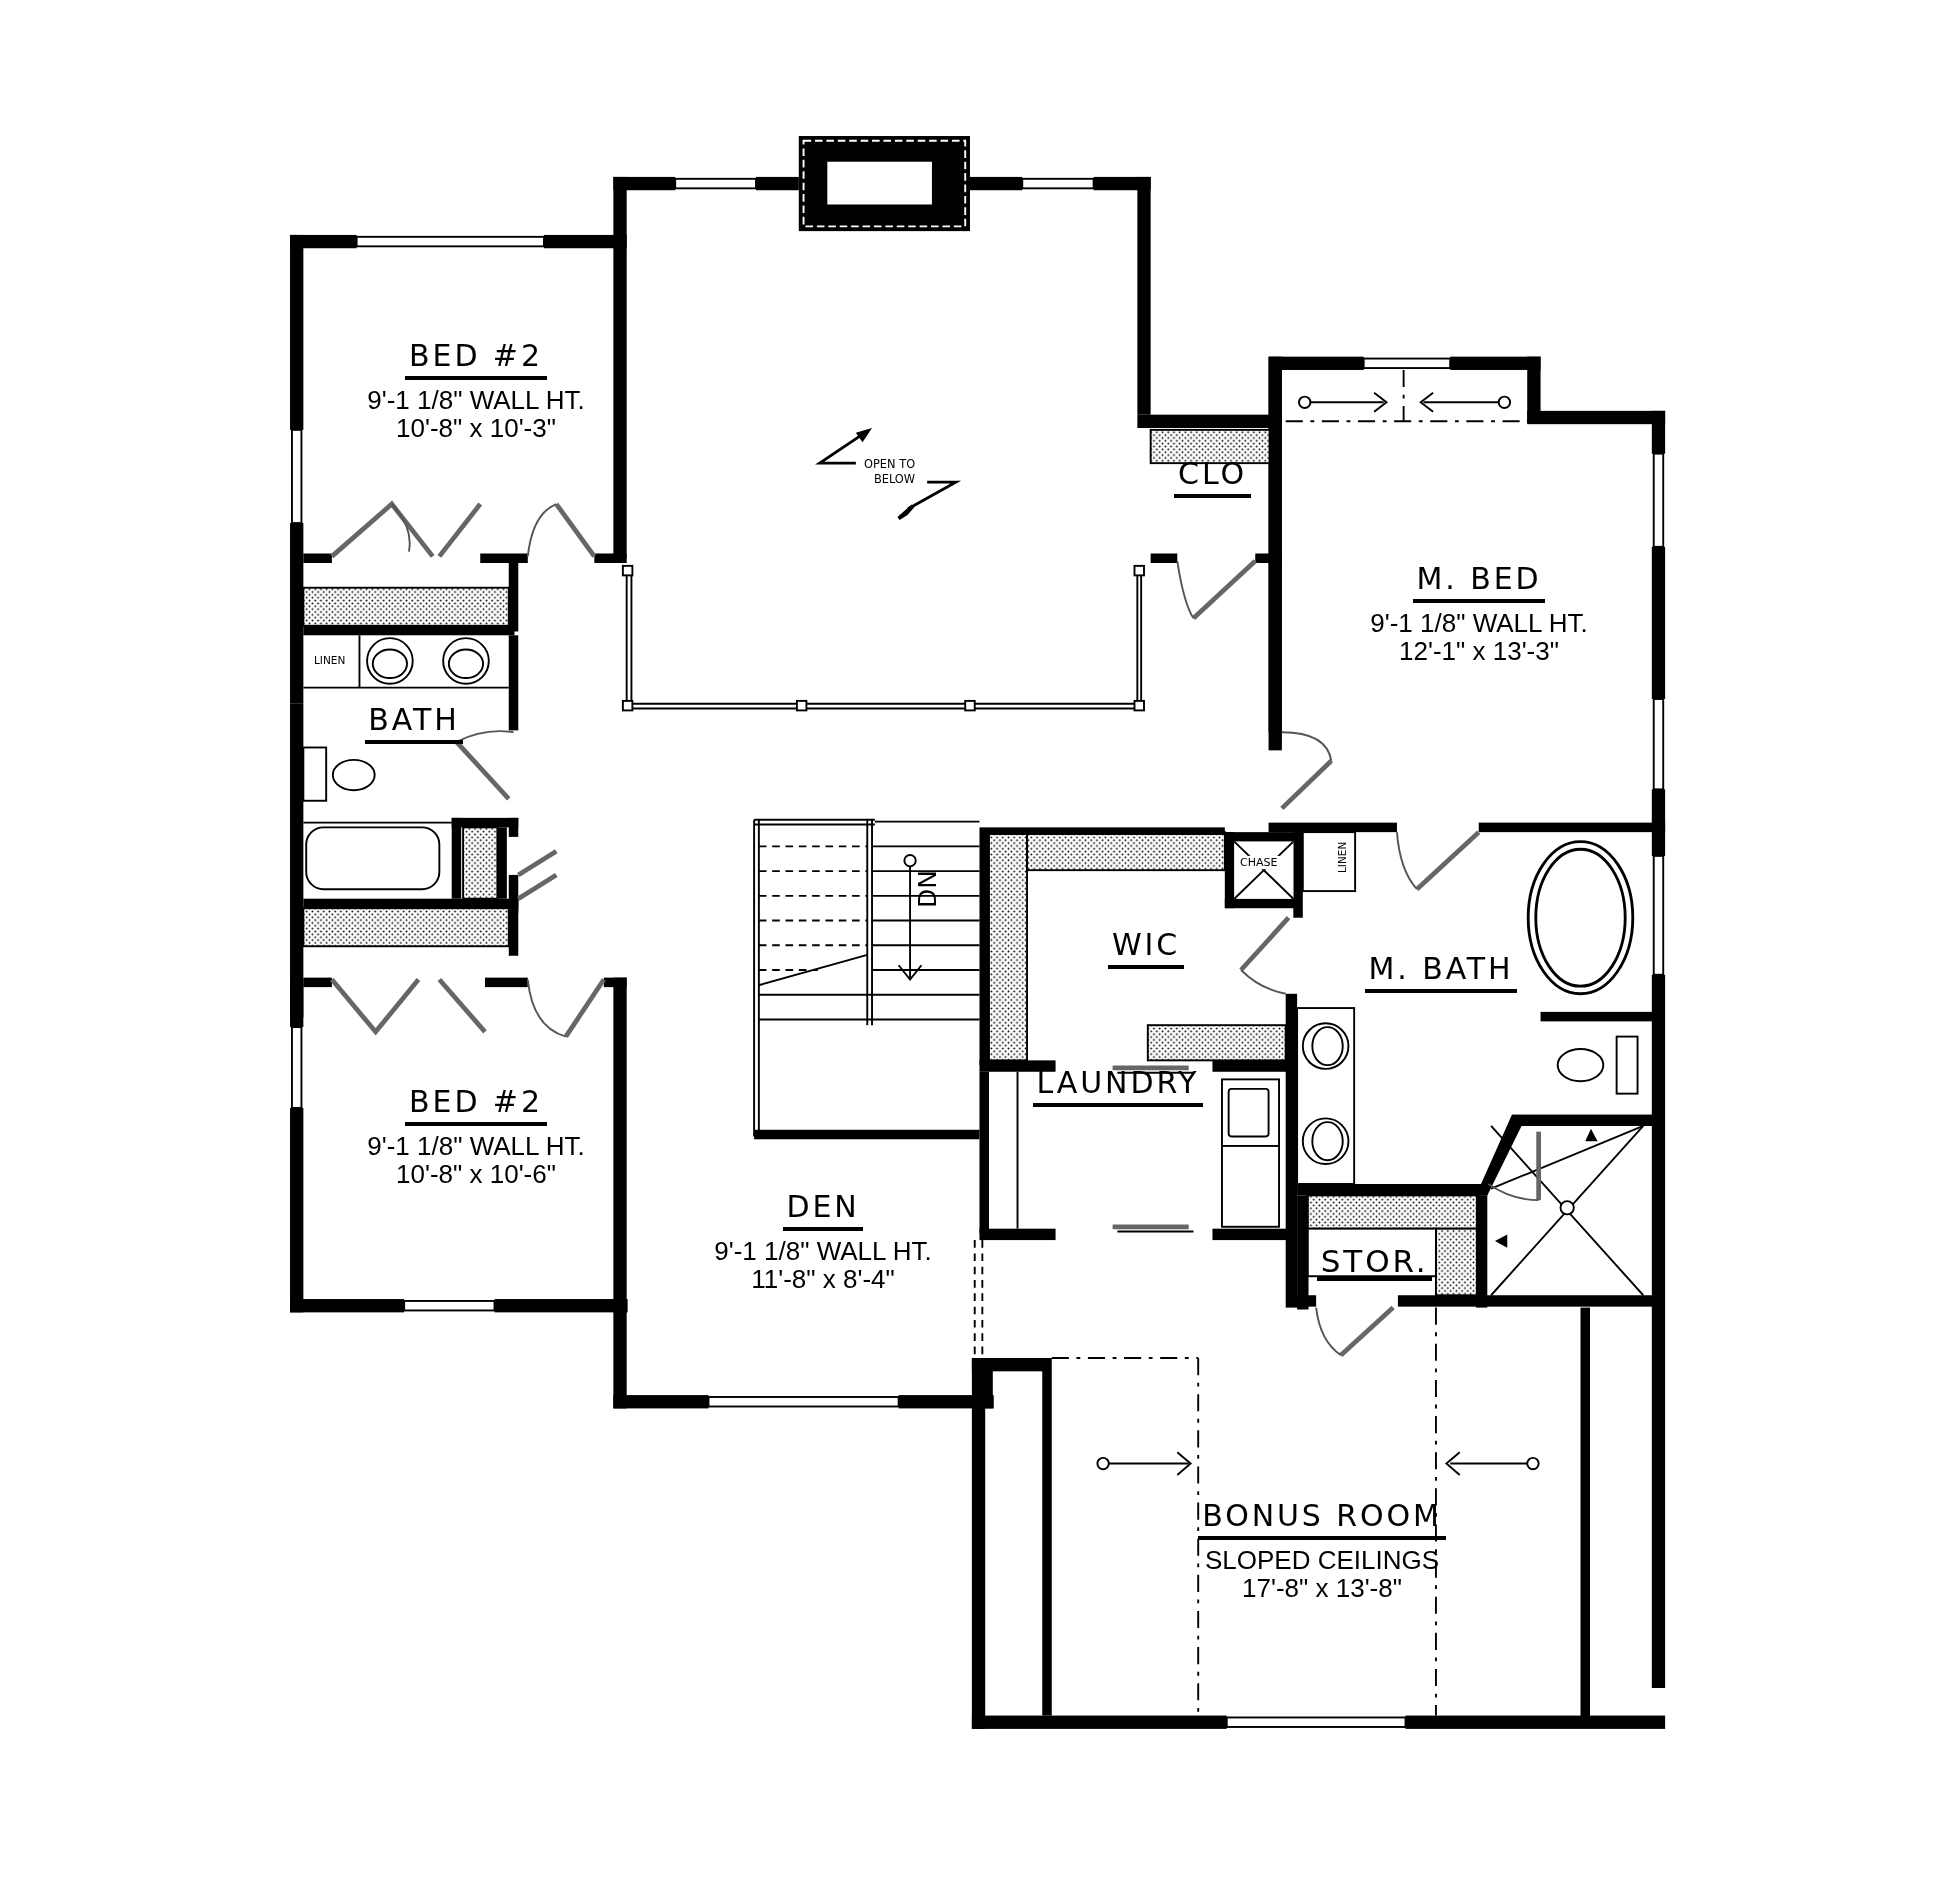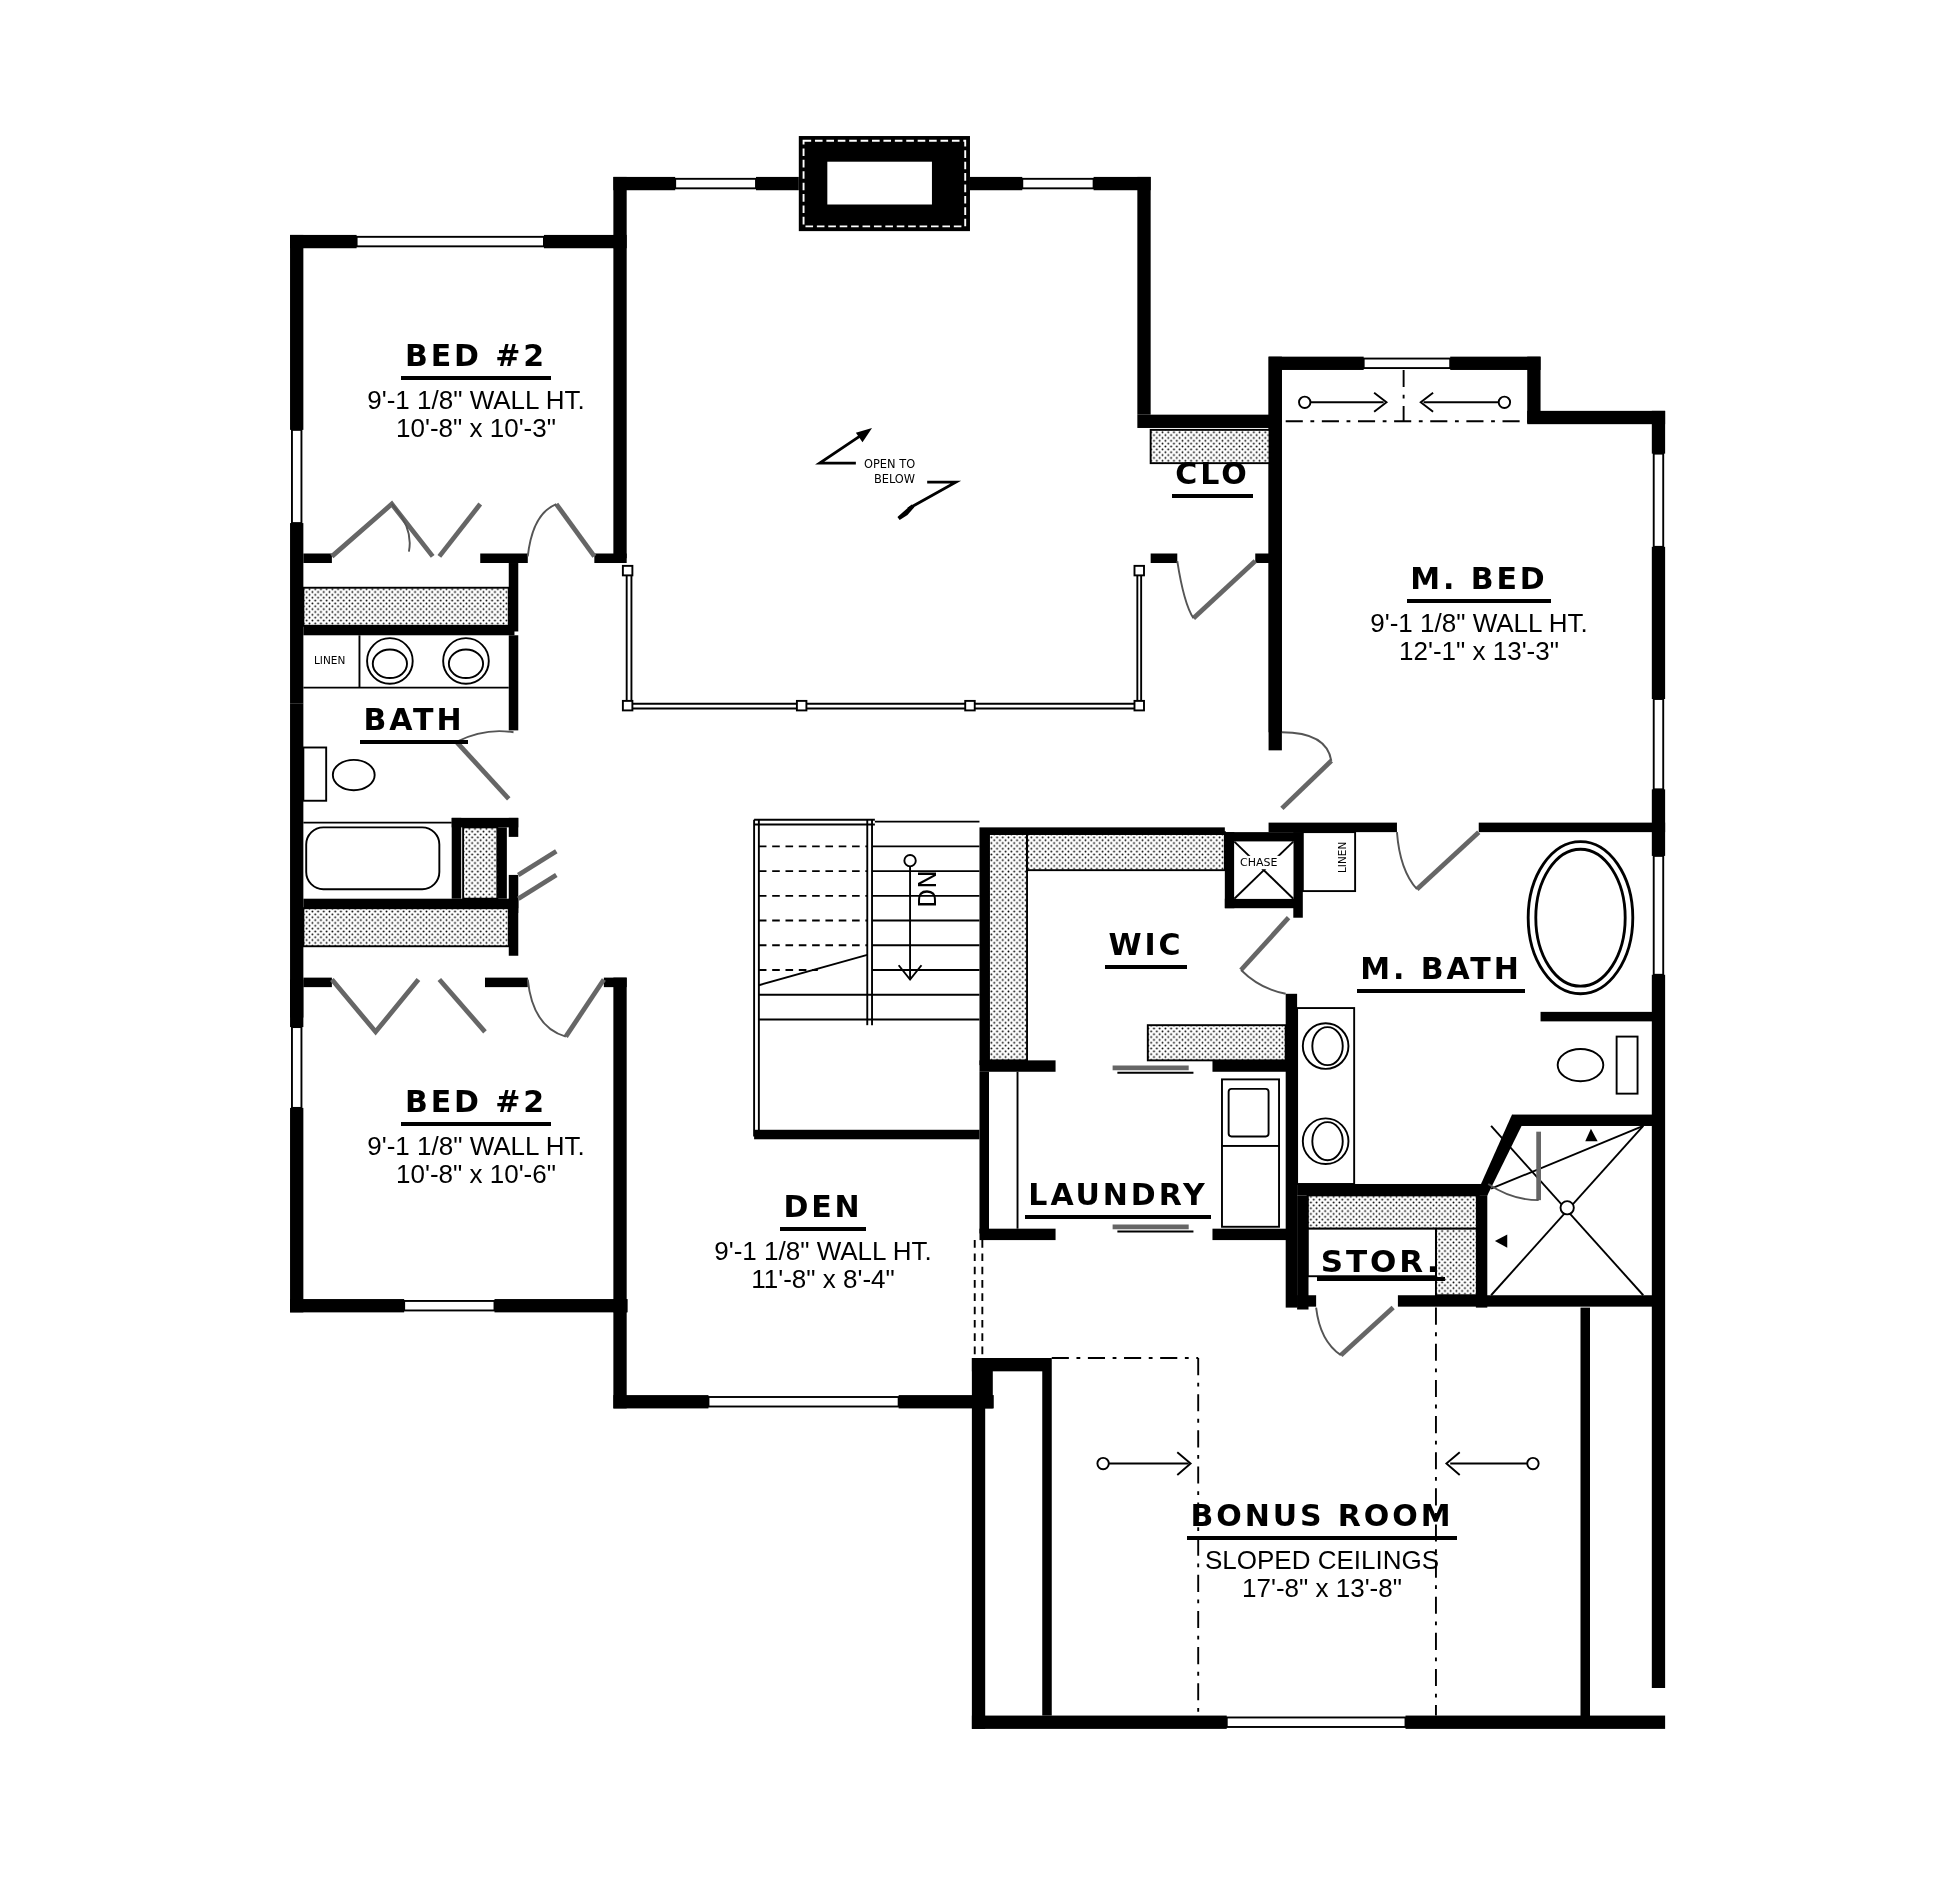--- a/index.html
+++ b/index.html
@@ -7,21 +7,21 @@
   #plan { position:absolute; left:0; top:0; width:1939px; height:1902px; }
   .wall { fill:#000; }
   .thin { stroke:#000; stroke-width:2; fill:none; }
   .door { stroke:#666; stroke-width:5; fill:none; }
   .arc  { stroke:#555; stroke-width:2; fill:none; }
   .win  { fill:#fff; stroke:#000; stroke-width:2; }
   .hatch { fill:url(#dots); stroke:#000; stroke-width:2; }
   .dash  { stroke:#000; stroke-width:2; fill:none; stroke-dasharray:18 8 4 8; }
   .dash2 { stroke:#000; stroke-width:2; fill:none; stroke-dasharray:8 6; }
   .lbl { position:absolute; text-align:center; pointer-events:none; }
-  .lbl .t { display:block; font-family:"DejaVu Sans", sans-serif; font-weight:bold; font-size:30px; letter-spacing:2.9px; line-height:36px; border-bottom:4.8px solid #000; padding:0 3.8px 1.9px; margin:0 auto 5.7px; width:max-content; }
+  .lbl .t { display:block; font-family:"DejaVu Sans", sans-serif; font-weight:normal; font-size:30px; letter-spacing:2.9px; line-height:36px; border-bottom:4.8px solid #000; padding:0 3.8px 1.9px; margin:0 auto 5.7px; width:max-content; }
   .lbl .s { display:block; font-family:"Liberation Sans", sans-serif; font-size:26px; line-height:28.5px; white-space:nowrap; }
   .tag { position:absolute; font-family:"DejaVu Sans", sans-serif; font-size:11.4px; }
 </style>
 </head>
 <body>
 
 <svg id="plan" viewBox="0 0 2039 2000" xmlns="http://www.w3.org/2000/svg">
   <defs>
     <pattern id="dots" width="6" height="6" patternUnits="userSpaceOnUse">
       <rect width="6" height="6" fill="#fff"></rect>
@@ -362,21 +362,21 @@
 </div>
 
 <div class="lbl" style="left:1346px; top:951px; width:190px;">
   <span class="t">M. BATH</span>
 </div>
 
 <div class="lbl" style="left:1103px; top:927px; width:86px;">
   <span class="t">WIC</span>
 </div>
 
-<div class="lbl" style="left:1018px; top:1177px; width:200px;">
+<div class="lbl" style="left:1018px; top:1065px; width:200px;">
   <span class="t">LAUNDRY</span>
 </div>
 
 <div class="lbl" style="left:1165px; top:456px; width:95px;">
   <span class="t">CLO</span>
 </div>
 
 <div class="lbl" style="left:1317px; top:1248px; width:109px;">
   <span class="t" style="font-size:31px; line-height:27px;">STOR.</span>
 </div>

